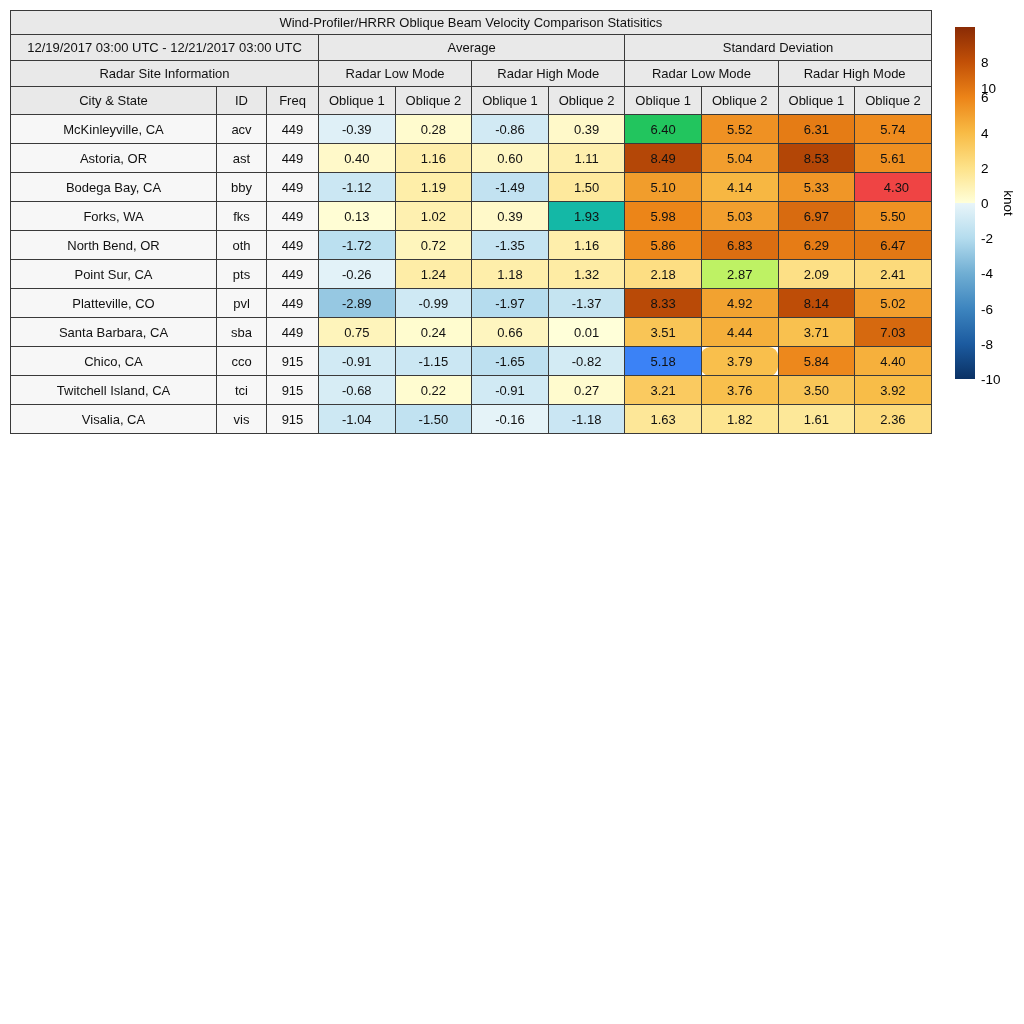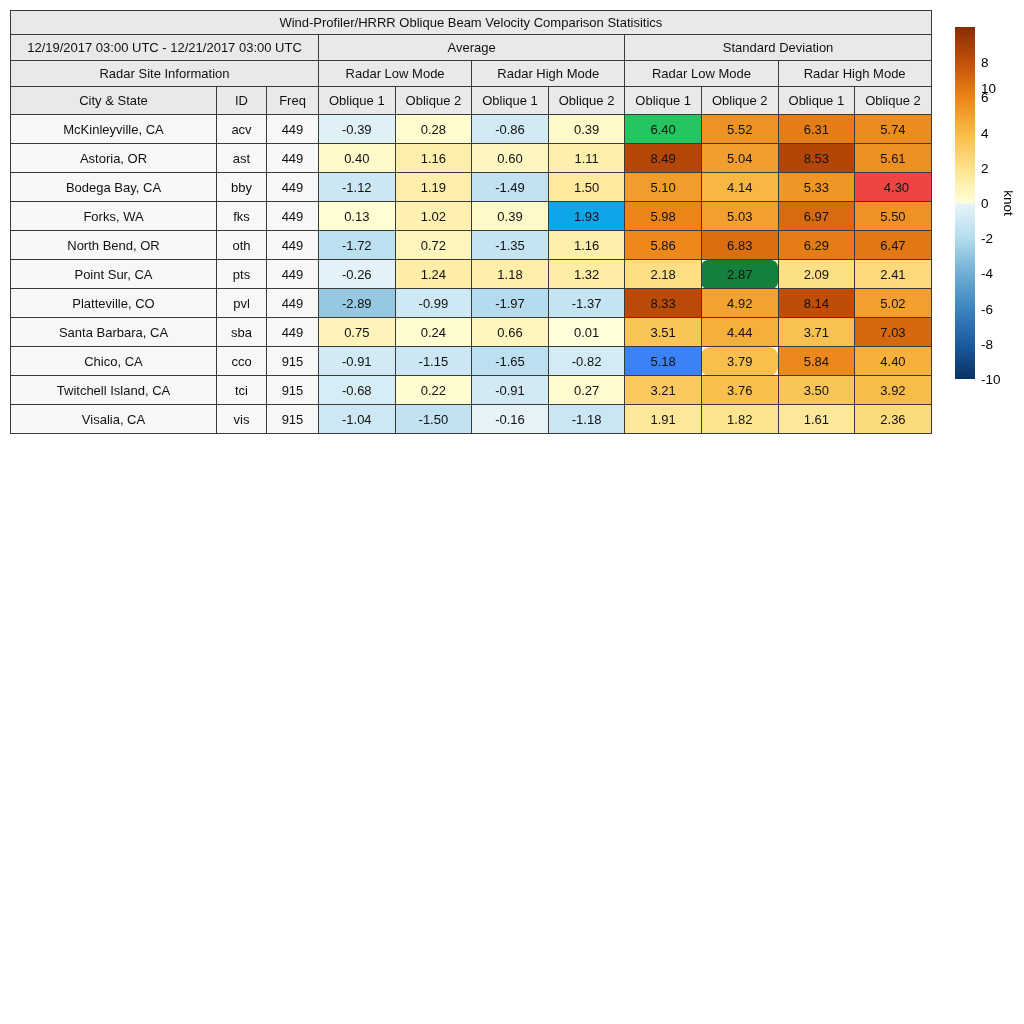--- a/index.html
+++ b/index.html
@@ -107,21 +107,21 @@
           <td style="background: rgb(240, 150, 39);">5.33</td>
           <td style="background: #ef4444; padding-left: 9px;">4.30</td>
         </tr>
         <tr>
           <td class="info">Forks, WA</td>
           <td class="info">fks</td>
           <td class="info">449</td>
           <td style="background: rgb(255, 253, 212);">0.13</td>
           <td style="background: rgb(254, 240, 176);">1.02</td>
           <td style="background: rgb(255, 249, 201);">0.39</td>
-          <td style="background: #0ea5e9;">1.93</td>
+          <td style="background: #14b8a6;">1.93</td>
           <td style="background: rgb(236, 133, 24);">5.98</td>
           <td style="background: rgb(242, 159, 46);">5.03</td>
           <td style="background: rgb(216, 107, 16);">6.97</td>
           <td style="background: rgb(239, 146, 35);">5.50</td>
         </tr>
         <tr>
           <td class="info">North Bend, OR</td>
           <td class="info">oth</td>
           <td class="info">449</td>
           <td style="background: rgb(187, 224, 240);">-1.72</td>
@@ -135,21 +135,21 @@
         </tr>
         <tr>
           <td class="info">Point Sur, CA</td>
           <td class="info">pts</td>
           <td class="info">449</td>
           <td style="background: rgb(226, 242, 248);">-0.26</td>
           <td style="background: rgb(254, 237, 167);">1.24</td>
           <td style="background: rgb(254, 238, 170);">1.18</td>
           <td style="background: rgb(254, 236, 164);">1.32</td>
           <td style="background: rgb(253, 222, 131);">2.18</td>
-          <td style="background: #15803d; border-radius: 7px;">2.87</td>
+          <td style="background: #bef264;">2.87</td>
           <td style="background: rgb(253, 224, 134);">2.09</td>
           <td style="background: rgb(252, 218, 123);">2.41</td>
         </tr>
         <tr>
           <td class="info">Platteville, CO</td>
           <td class="info">pvl</td>
           <td class="info">449</td>
           <td style="background: rgb(150, 200, 226);">-2.89</td>
           <td style="background: rgb(207, 233, 244);">-0.99</td>
           <td style="background: rgb(181, 220, 238);">-1.97</td>
@@ -199,21 +199,21 @@
           <td style="background: rgb(248, 189, 72);">3.92</td>
         </tr>
         <tr>
           <td class="info">Visalia, CA</td>
           <td class="info">vis</td>
           <td class="info">915</td>
           <td style="background: rgb(205, 232, 243);">-1.04</td>
           <td style="background: rgb(193, 226, 241);">-1.50</td>
           <td style="background: rgb(229, 243, 248);">-0.16</td>
           <td style="background: rgb(202, 230, 243);">-1.18</td>
-          <td style="background: rgb(253, 231, 152);">1.91</td>
+          <td style="background: rgb(253, 231, 152);">1.63</td>
           <td style="background: rgb(253, 229, 144);">1.82</td>
           <td style="background: rgb(253, 232, 153);">1.61</td>
           <td style="background: rgb(252, 219, 125);">2.36</td>
         </tr>
       </tbody>
   </table>
 
   <div id="colorbar">
     <div id="cbar-grad" style="background: linear-gradient(rgb(138, 43, 5) 0%, rgb(194, 80, 7) 10%, rgb(236, 132, 24) 20%, rgb(248, 187, 69) 30%, rgb(253, 226, 137) 40%, rgb(255, 255, 217) 49.99%, rgb(233, 245, 249) 50.01%, rgb(180, 220, 238) 60%, rgb(112, 174, 211) 70%, rgb(61, 133, 191) 80%, rgb(28, 91, 160) 90%, rgb(10, 49, 100) 100%);"></div>
     <div id="cb-unit">knot</div>

